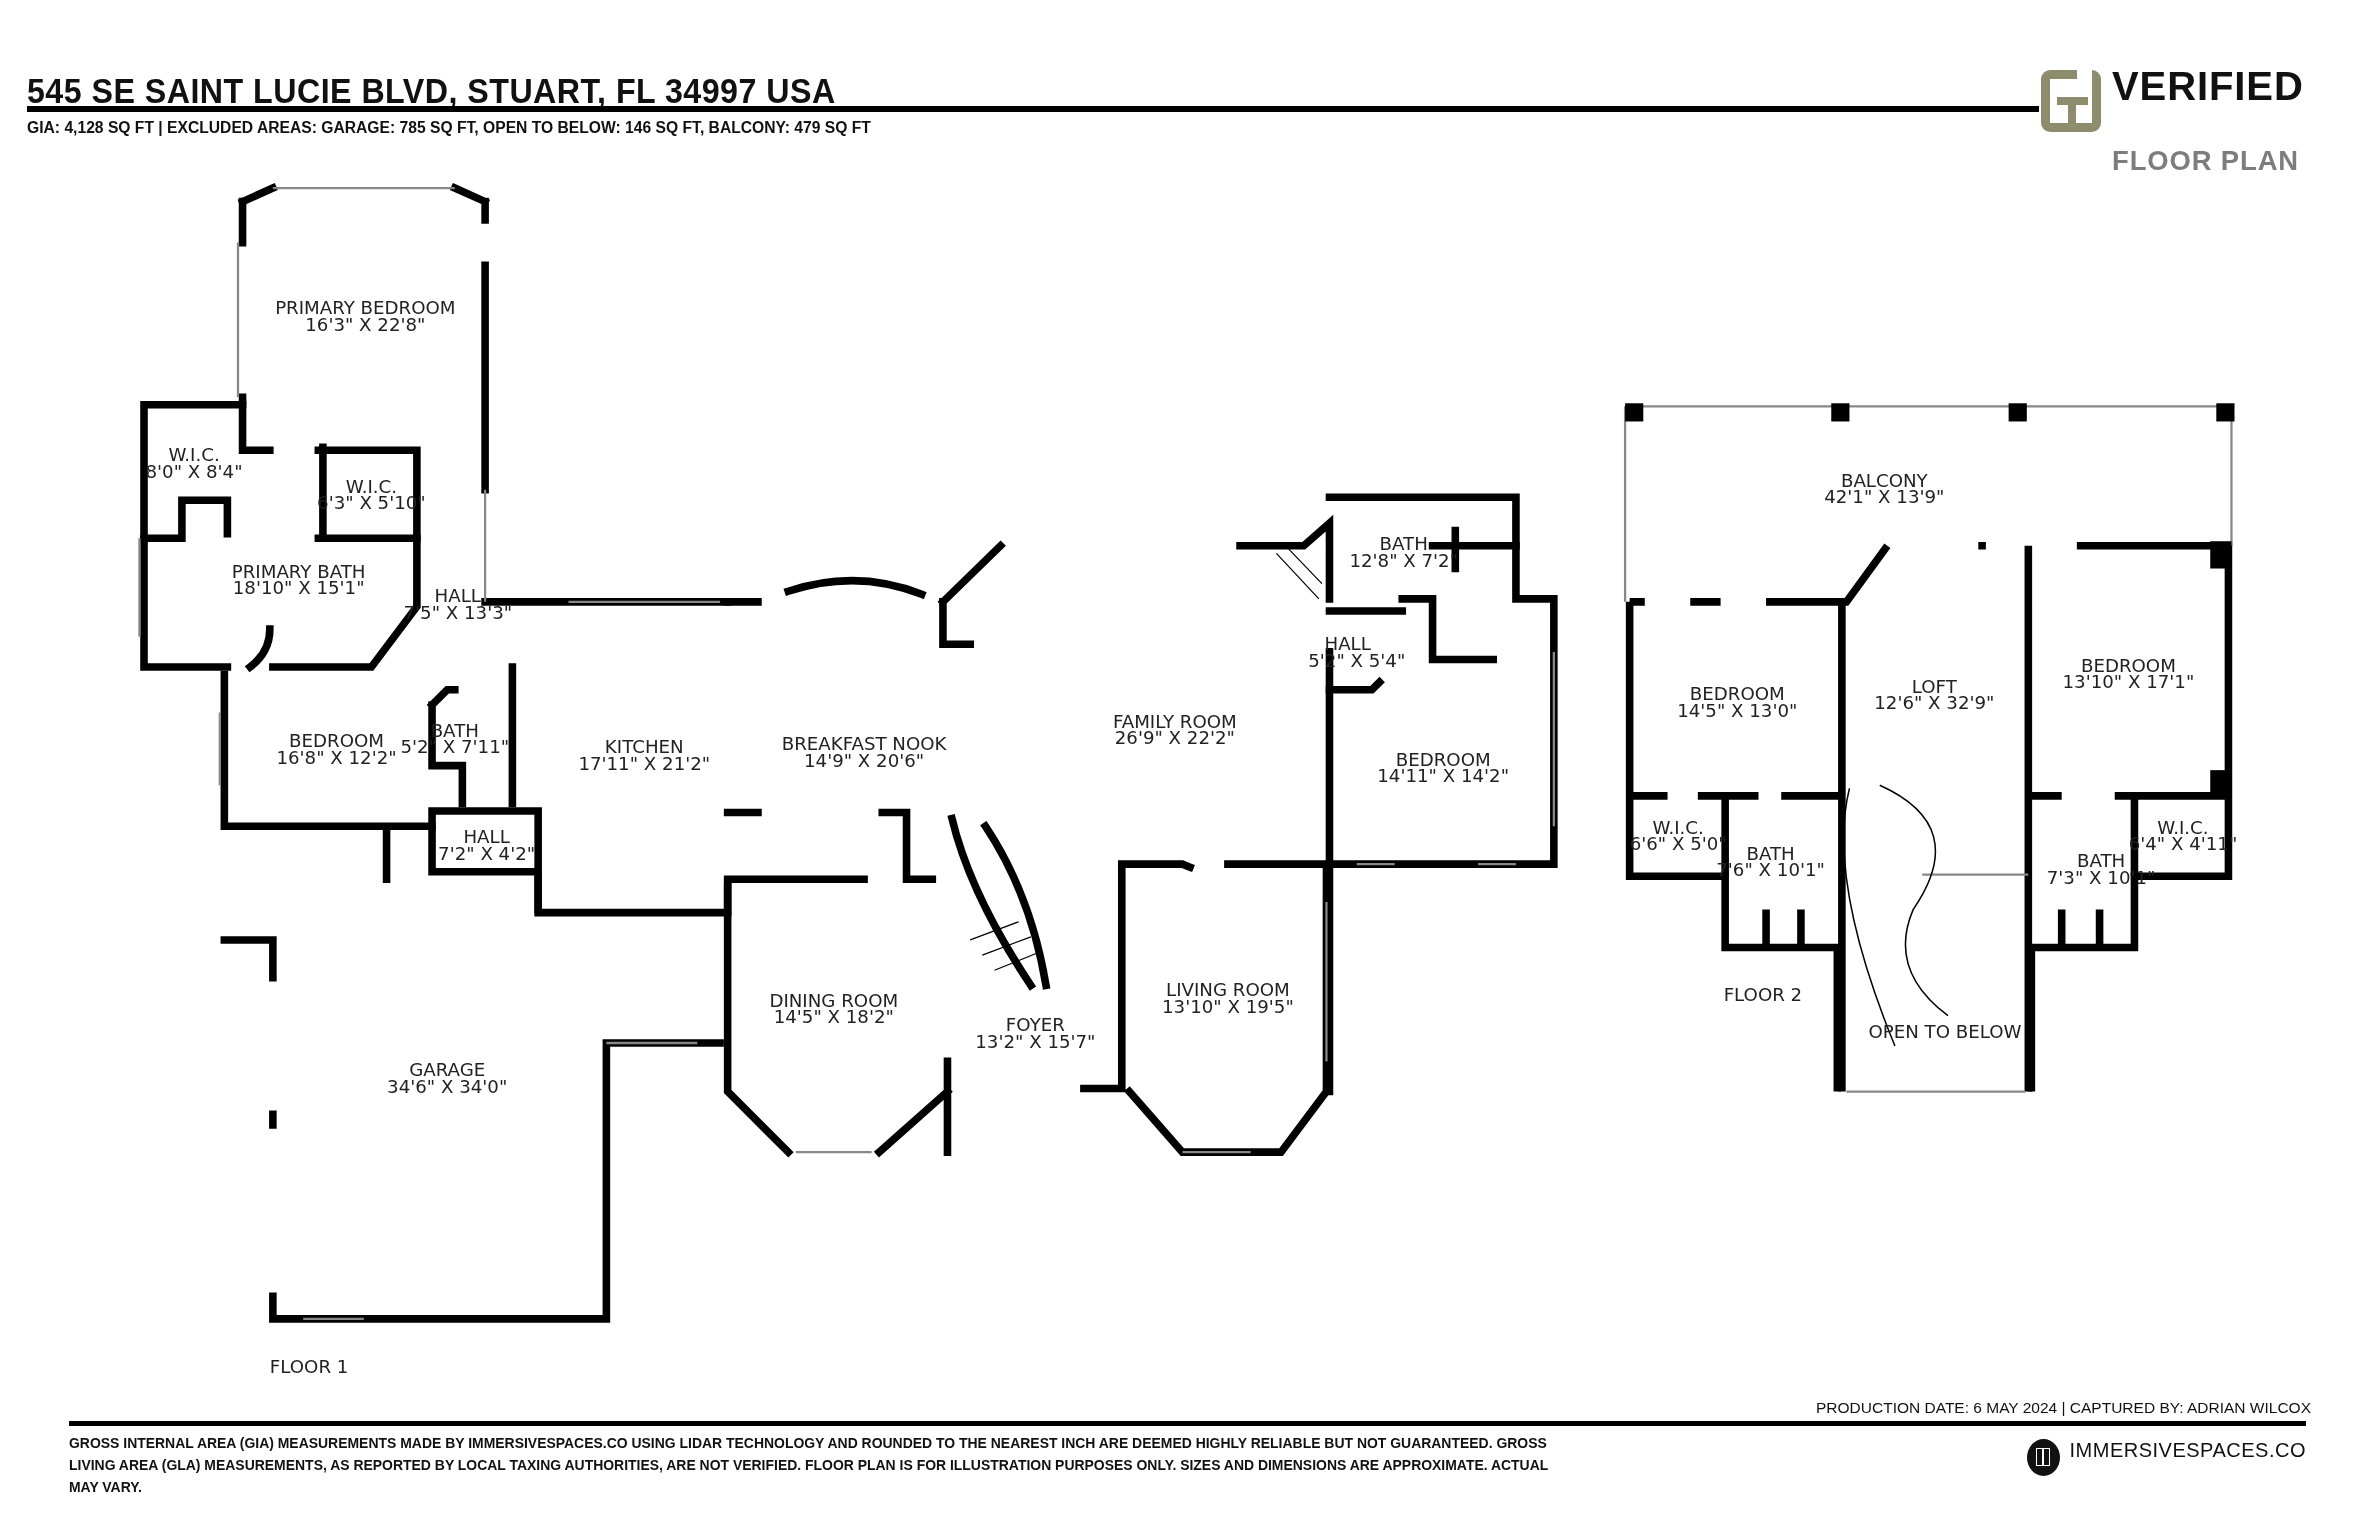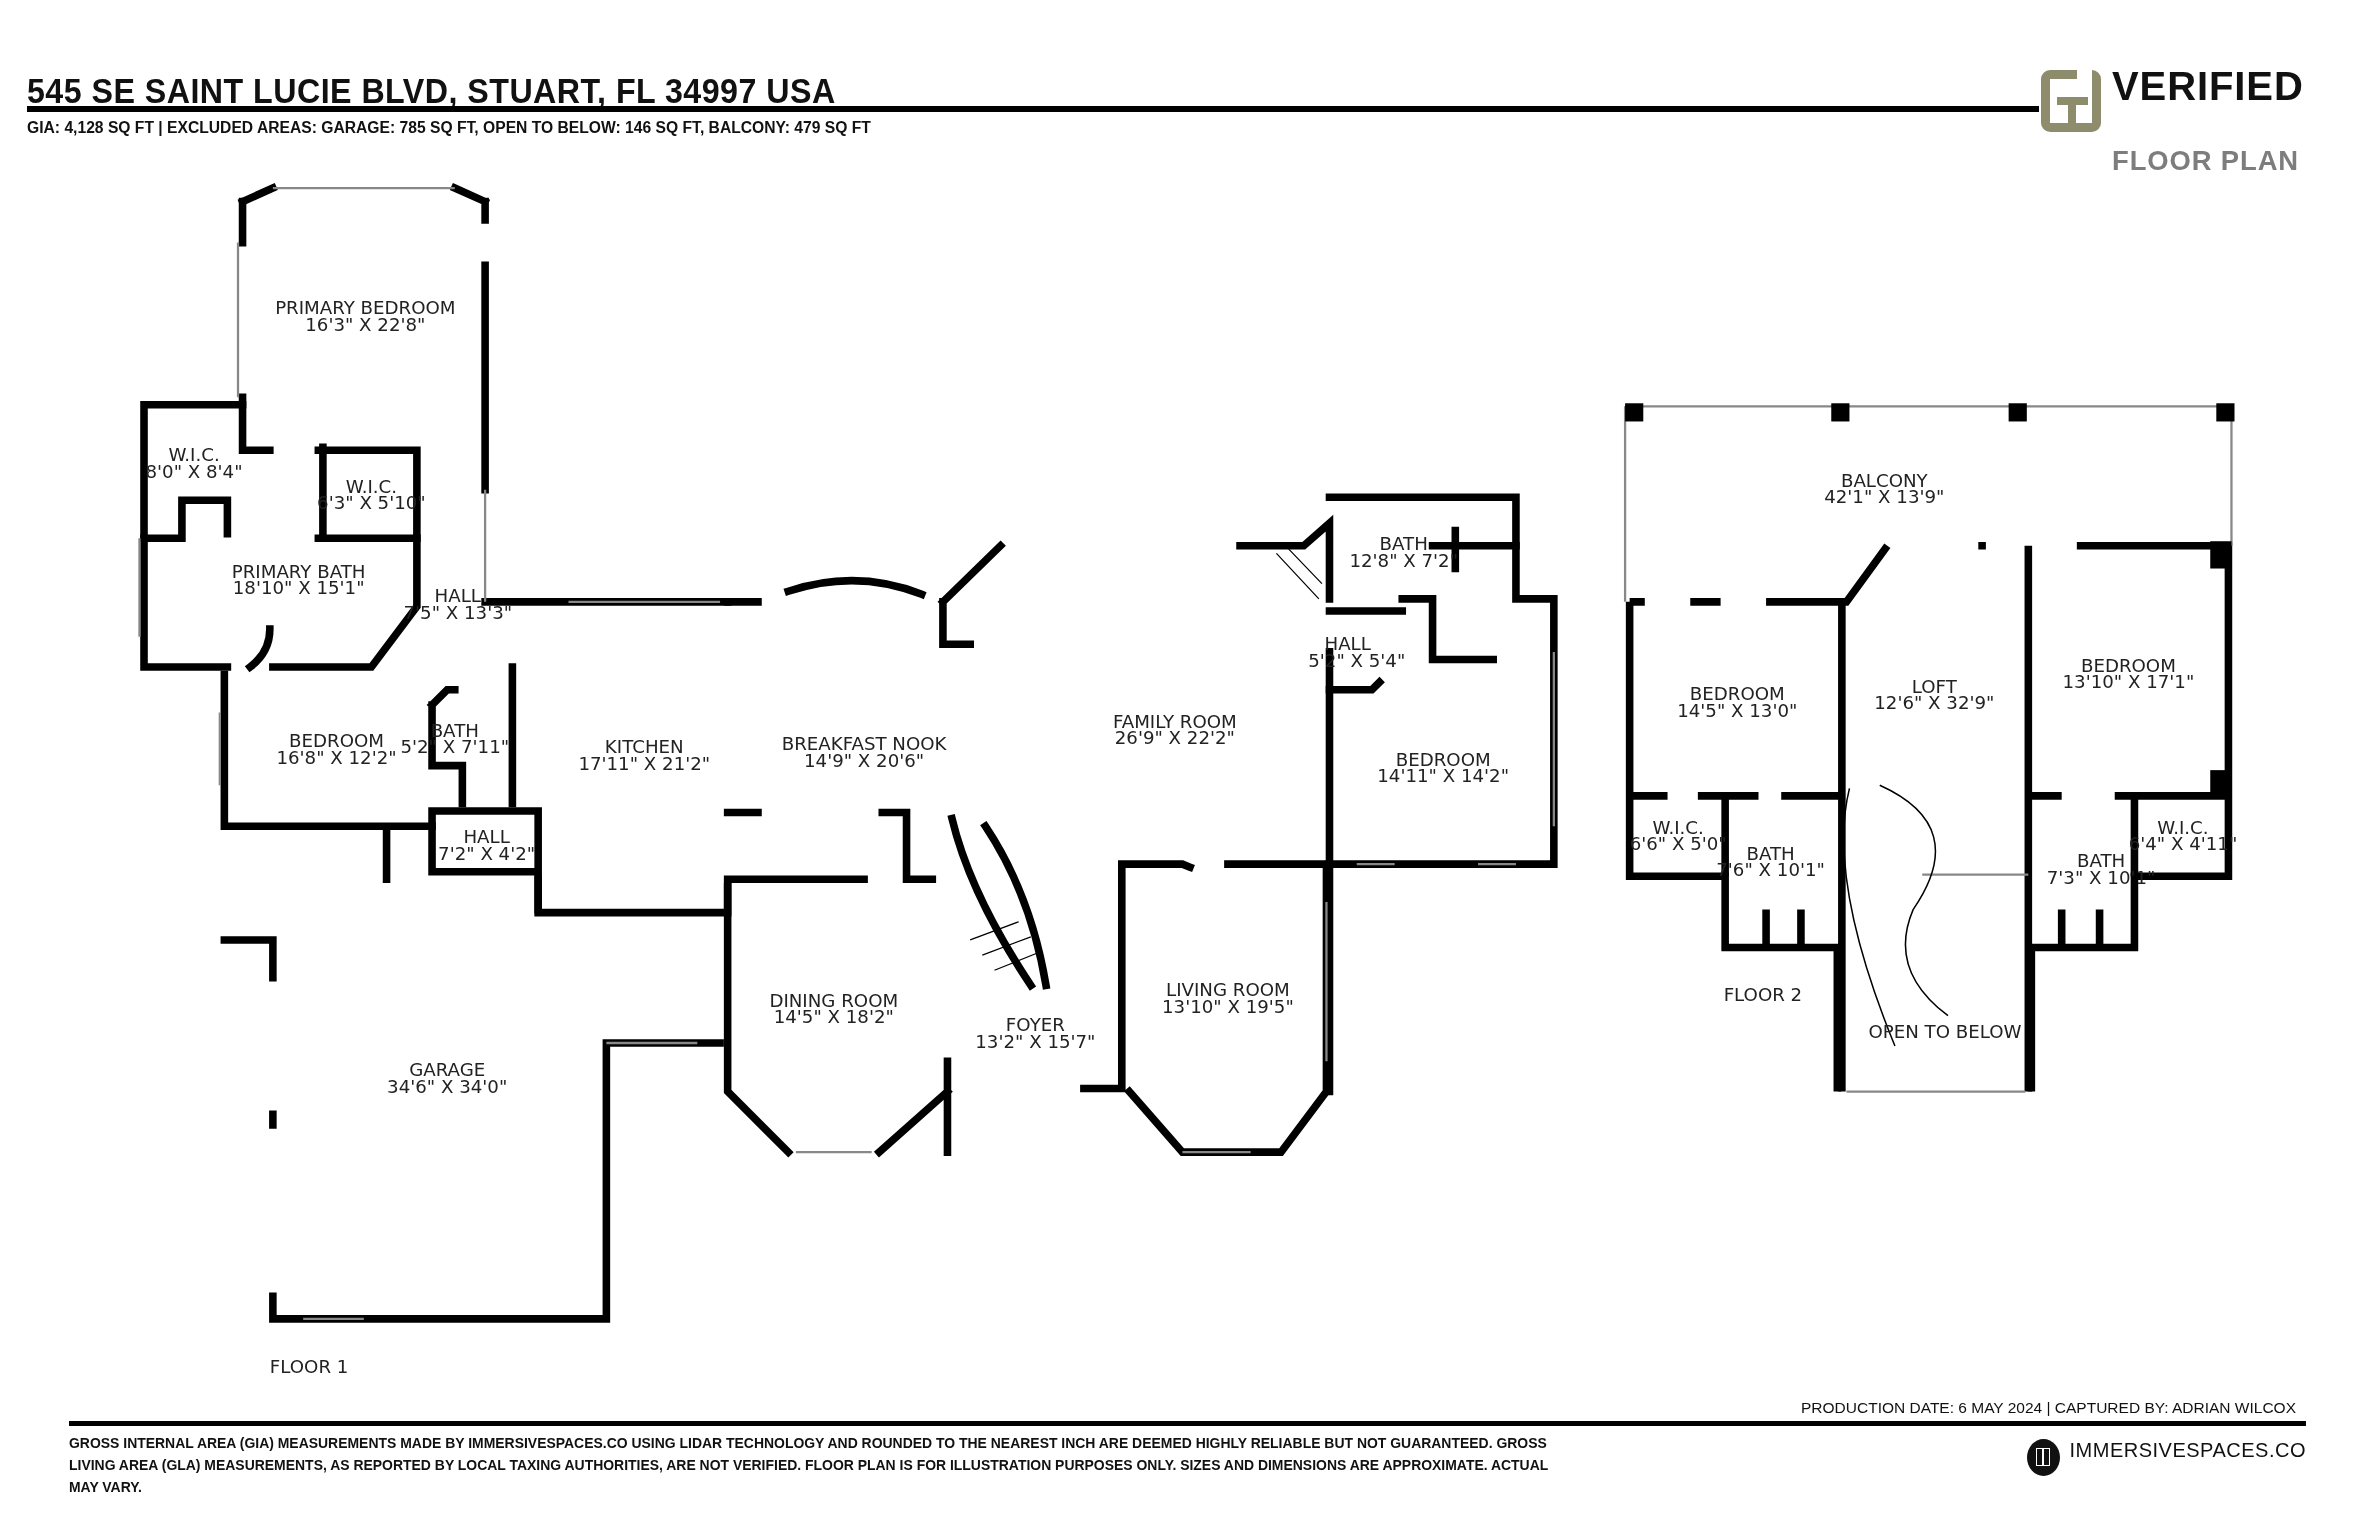--- a/index.html
+++ b/index.html
@@ -10,21 +10,21 @@
   .logo{position:absolute;left:2041px;top:66px;width:311px;height:73px;}
   .logo-mark{position:absolute;left:0;top:3.7px;width:60px;height:62px;border:9.1px solid #8d8c6c;border-radius:9.1px;box-sizing:border-box;}
   .logo-mark .t1{position:absolute;left:7.3px;top:18.3px;width:31px;height:8.2px;background:#8d8c6c;}
   .logo-mark .t2{position:absolute;left:18.3px;top:18.3px;width:8.2px;height:29px;background:#8d8c6c;}
   .logo-mark .t3{position:absolute;left:27.4px;top:-9.1px;width:14.6px;height:18.3px;background:#fff;}
   .logo-line1{position:absolute;left:71px;top:-1.8px;font-size:40px;font-weight:bold;color:#111;letter-spacing:0.9px;}
   .logo-line2{position:absolute;left:71px;top:40px;font-size:27.4px;font-weight:bold;color:#7d7d7d;letter-spacing:0.9px;margin-top:39px;}
   svg.plan{position:absolute;left:0;top:0;}
   .room-label{font-family:"DejaVu Sans",sans-serif;font-size:12px;fill:#222;text-anchor:middle;}
   .floor-label{font-family:"DejaVu Sans",sans-serif;font-size:12px;fill:#222;}
-  .ftr-prod{position:absolute;right:81px;top:1399px;font-size:15.5px;white-space:nowrap;}
+  .ftr-prod{position:absolute;right:66px;top:1399px;font-size:15.5px;white-space:nowrap;}
   .ftr-rule{position:absolute;left:69px;top:1421px;width:2237px;height:4.6px;background:#000;}
   .ftr-disc{position:absolute;left:69px;top:1432px;font-size:15px;font-weight:bold;line-height:22px;width:1609px;transform:scaleX(0.93);transform-origin:left;}
   .ftr-brand{position:absolute;right:71px;top:1439px;height:37px;display:flex;align-items:flex-start;gap:9.1px;}
   .ftr-brand .circle{width:33px;height:37px;border-radius:50%;background:#111;position:relative;}
   .ftr-brand .circle:before{content:"";position:absolute;left:8.2px;top:9.1px;width:14.6px;height:18.3px;border:1.8px solid #fff;box-sizing:border-box;}
   .ftr-brand .circle:after{content:"";position:absolute;left:14.6px;top:9.1px;width:1.8px;height:18.3px;background:#fff;}
   .ftr-brand .txt{font-size:20px;letter-spacing:0.5px;}
 </style>
 </head>
 <body>

